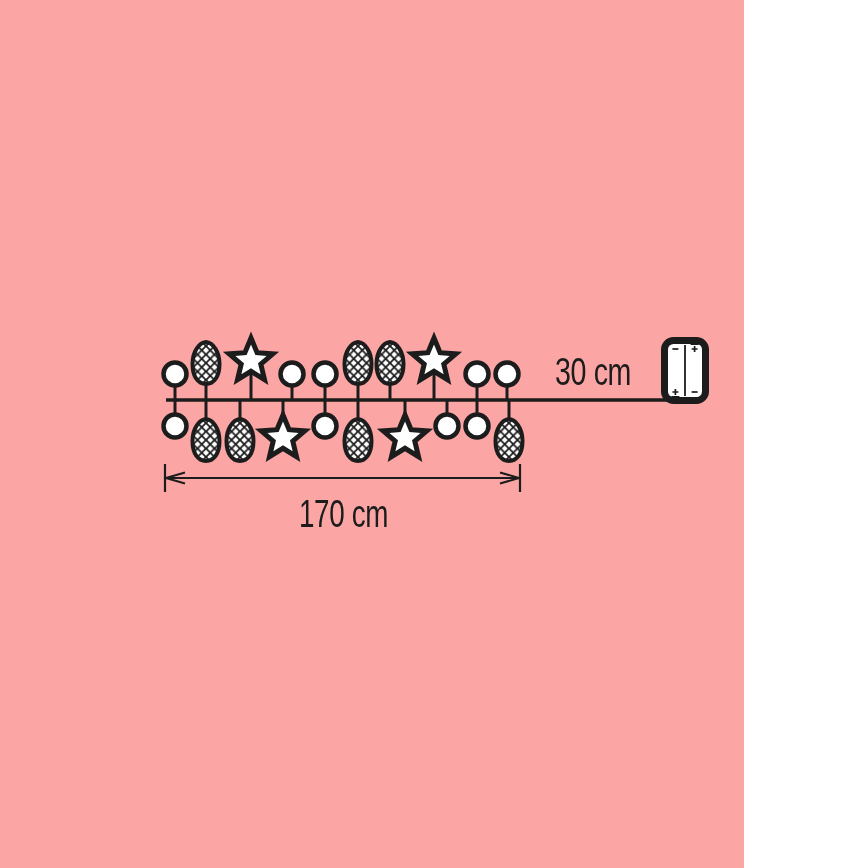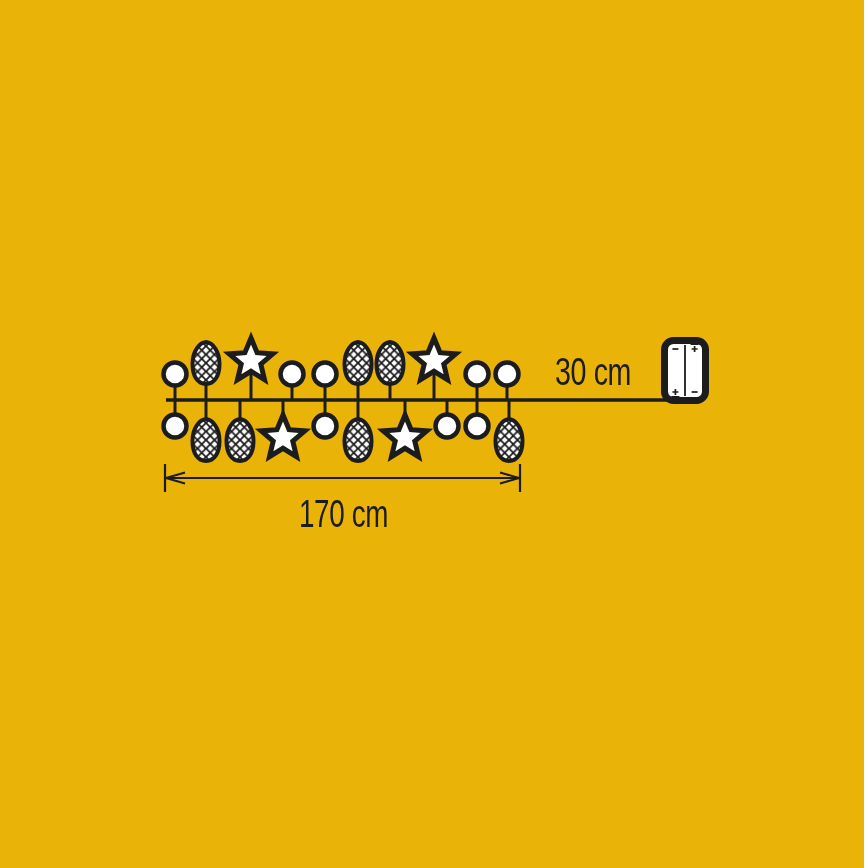--- a/index.html
+++ b/index.html
@@ -3,23 +3,23 @@
 <meta charset="utf-8">
 <style>
   html, body {
     margin: 0;
     padding: 0;
     background: #ffffff;
     font-family: "Liberation Sans", sans-serif;
   }
   .stage {
     position: relative;
-    width: 864px;
+    width: 744px;
     height: 868px;
-    background: #eab308;
+    background: #fca5a5;
     overflow: hidden;
   }
   svg { display: block; }
   text {
     font-family: "Liberation Sans", sans-serif;
     font-weight: 400;
   }
 </style>
 </head>
 <body>

